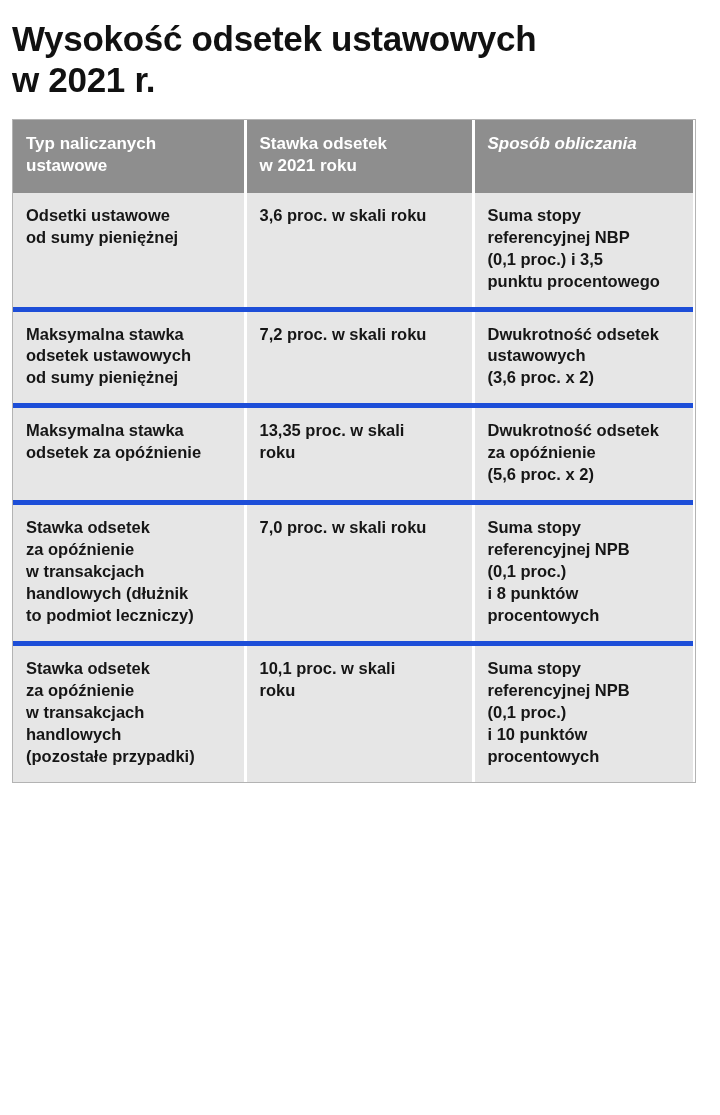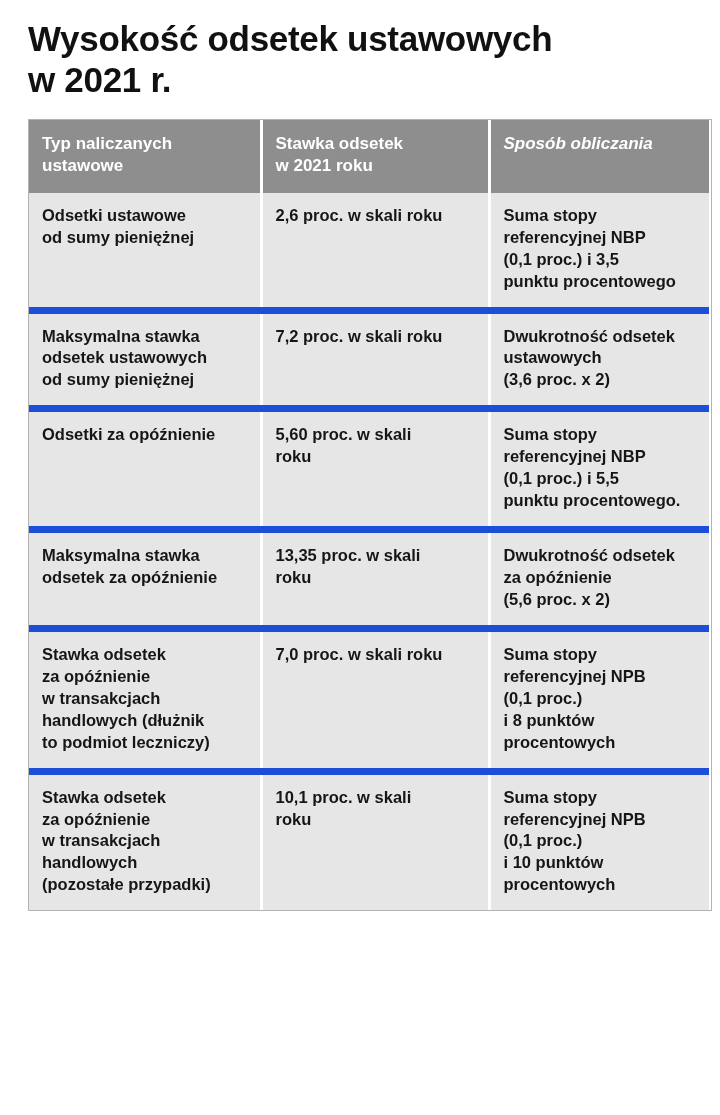--- a/index.html
+++ b/index.html
@@ -11,21 +11,21 @@
     width: 720px;
     height: 1115px;
     font-family: "Liberation Sans", sans-serif;
     color: #1a1a1a;
     overflow: hidden;
   }
   .page {
     width: 720px;
     height: 1115px;
     box-sizing: border-box;
-    padding: 18px 16px 0 28px;
+    padding: 18px 16px 0 12px;
     position: relative;
   }
   .title {
     font-size: 35px;
     font-weight: bold;
     line-height: 1.18;
     letter-spacing: -0.3px;
     color: #111111;
     margin: 0 0 18px 0;
     white-space: pre-line;
@@ -56,21 +56,21 @@
 
   table.data td {
     background: #e6e6e6;
     color: #161616;
     font-size: 16.5px;
     font-weight: bold;
     vertical-align: top;
     padding: 12px 13px 14px 13px;
     line-height: 1.33;
     border-right: 3px solid #ffffff;
-    border-bottom: 7px solid #1d4ed8;
+    border-bottom: 5px solid #1d4ed8;
     white-space: pre-line;
   }
   table.data td:last-child { border-right: none; }
   table.data tr:last-child td { border-bottom: none; }
 
   .tbl-wrap {
     border: 1px solid #b3b3b3;
     width: 682px;
     box-sizing: content-box;
   }
@@ -96,43 +96,34 @@
 ustawowe</th>
           <th>Stawka odsetek
 w 2021 roku</th>
           <th>Sposób obliczania</th>
         </tr>
       </thead>
       <tbody>
         <tr>
           <td>Odsetki ustawowe
 od sumy pieniężnej</td>
-          <td>2,6 proc. w skali roku</td>
+          <td>3,6 proc. w skali roku</td>
           <td>Suma stopy
 referencyjnej NBP
 (0,1 proc.) i 3,5
 punktu procentowego</td>
         </tr>
         <tr>
           <td>Maksymalna stawka
 odsetek ustawowych
 od sumy pieniężnej</td>
           <td>7,2 proc. w skali roku</td>
           <td>Dwukrotność odsetek
 ustawowych
 (3,6 proc. x 2)</td>
-        </tr>
-        <tr>
-          <td>Odsetki za opóźnienie</td>
-          <td>5,60 proc. w skali
-roku</td>
-          <td>Suma stopy
-referencyjnej NBP
-(0,1 proc.) i 5,5
-punktu procentowego.</td>
         </tr>
         <tr>
           <td>Maksymalna stawka
 odsetek za opóźnienie</td>
           <td>13,35 proc. w skali
 roku</td>
           <td>Dwukrotność odsetek
 za opóźnienie
 (5,6 proc. x 2)</td>
         </tr>

